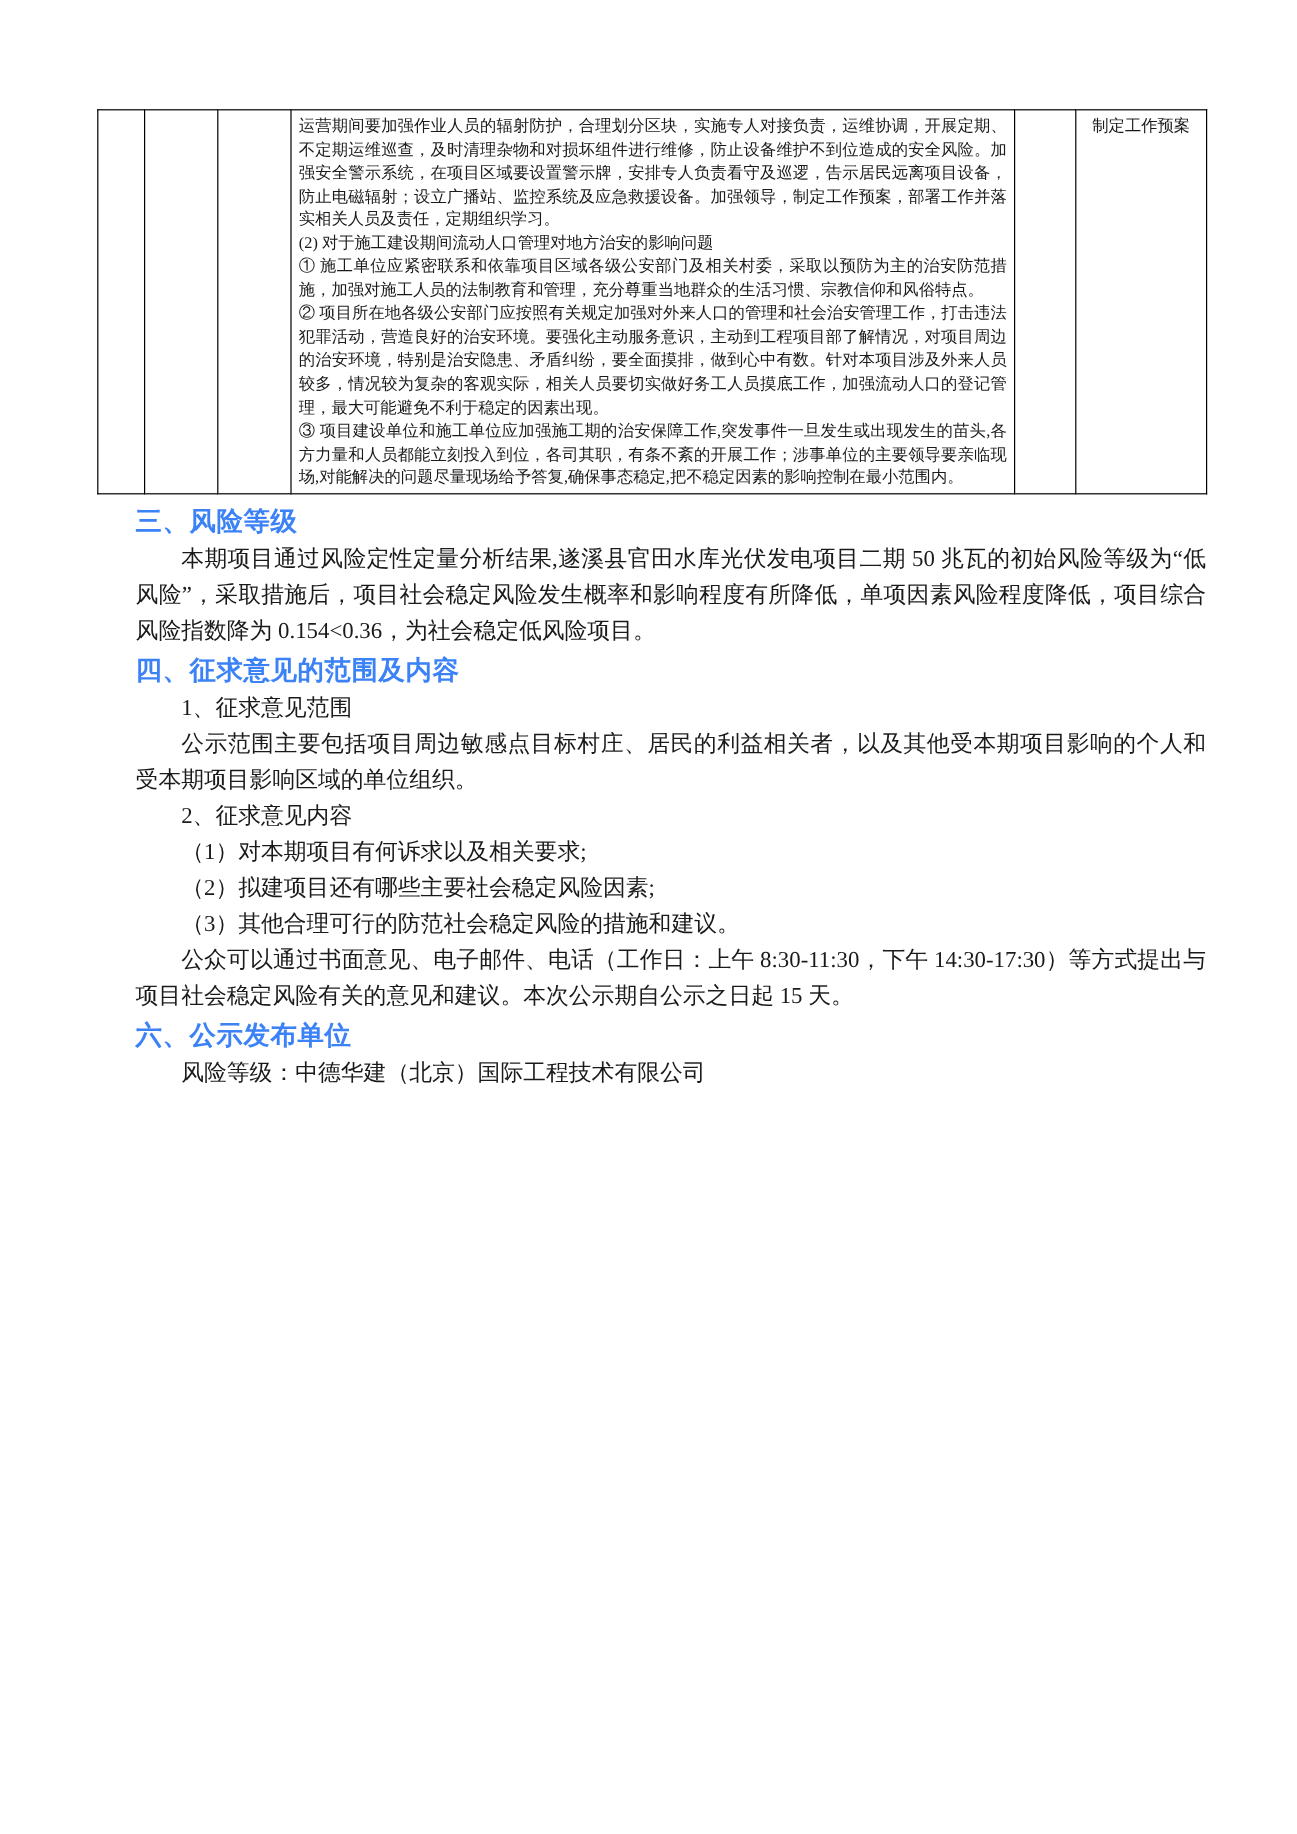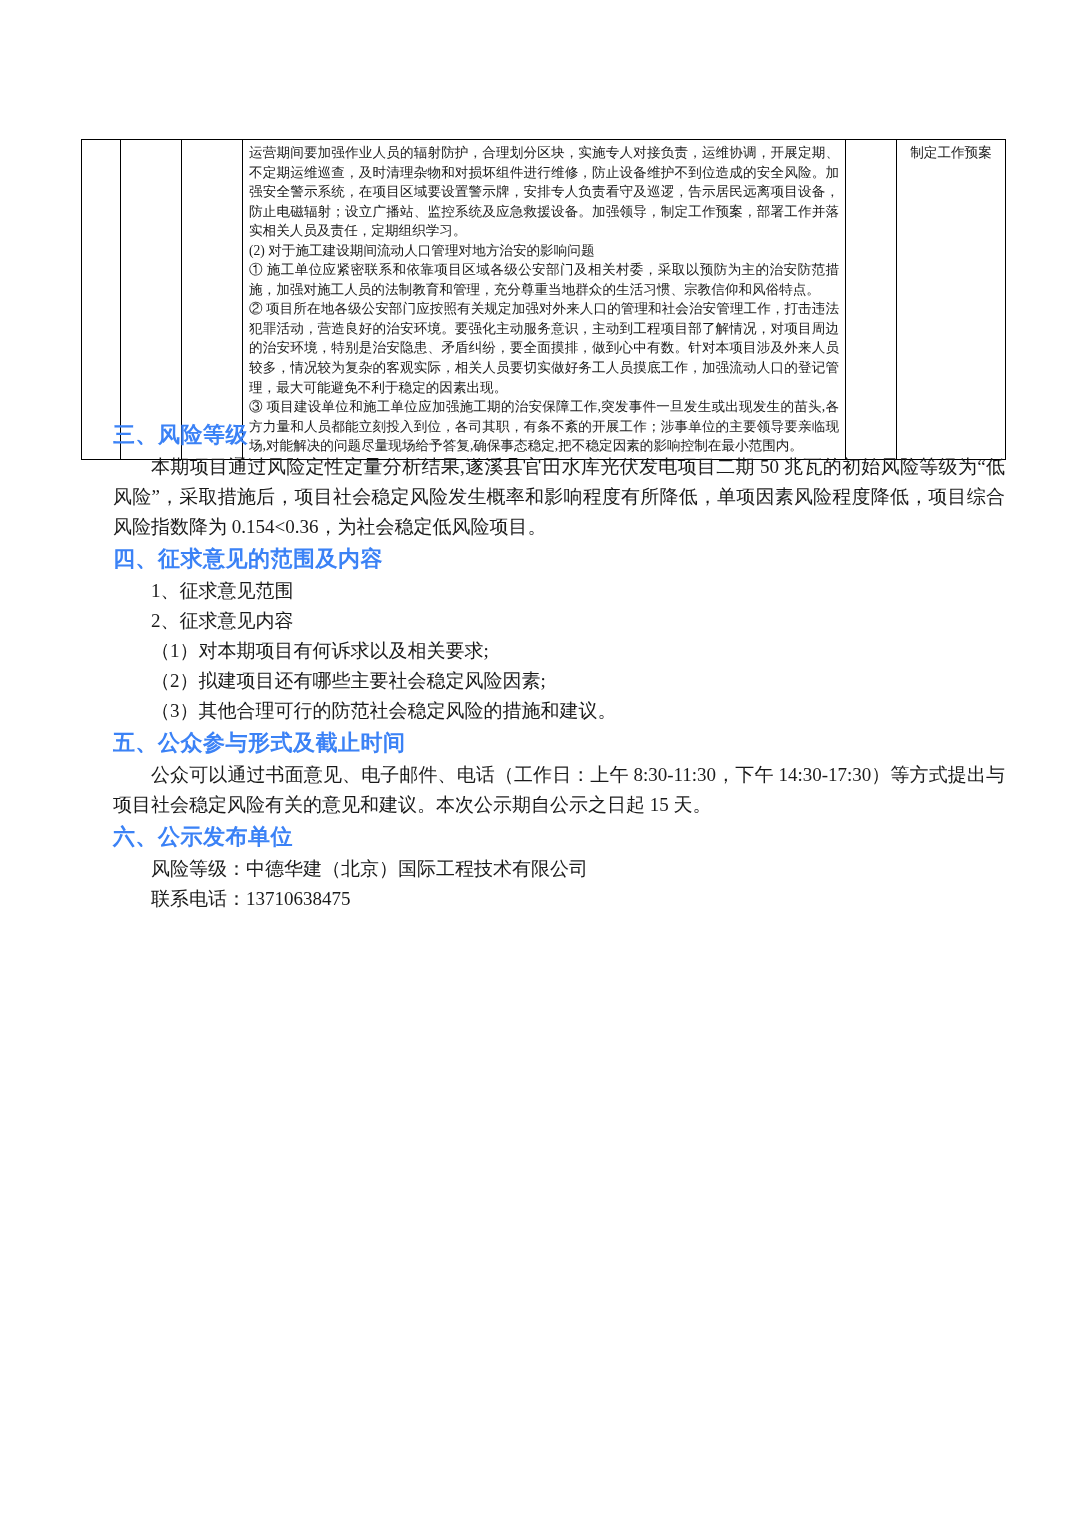--- a/index.html
+++ b/index.html
@@ -8,21 +8,21 @@
     width:1081px; height:1528px;
     margin:0 auto;
     background:#ffffff;
     font-family:"Liberation Serif","DejaVu Serif",serif;
     color:#1a1a1a;
     overflow:hidden;
   }
   table.cont-table {
     position:absolute; left:81px; top:91px;
     width:924px;
-    border-collapse:collapse; table-layout:fixed;margin-top:48px;
+    border-collapse:collapse; table-layout:fixed;
   }
   table.cont-table td {
     border:1px solid #000000;
     vertical-align:top;
     background:#ffffff;
   }
   td.cell-measures {
     padding:3px 6px;
     font-size:13.6px;
     line-height:19.55px;
@@ -88,26 +88,25 @@
     </tbody>
   </table>
 
   <div class="content">
 
     <div class="h">三、风险等级</div>
     <p class="p">本期项目通过风险定性定量分析结果,遂溪县官田水库光伏发电项目二期 50 兆瓦的初始风险等级为“低风险”，采取措施后，项目社会稳定风险发生概率和影响程度有所降低，单项因素风险程度降低，项目综合风险指数降为 0.154&lt;0.36，为社会稳定低风险项目。</p>
 
     <div class="h">四、征求意见的范围及内容</div>
     <p class="p">1、征求意见范围</p>
+    <p class="p">公示范围主要包括项目周边敏感点目标村庄、居民的利益相关者，以及其他受本期项目影响的个人和受本期项目影响区域的单位组织。</p>
     <p class="p">2、征求意见内容</p>
     <p class="p">（1）对本期项目有何诉求以及相关要求;</p>
     <p class="p">（2）拟建项目还有哪些主要社会稳定风险因素;</p>
     <p class="p">（3）其他合理可行的防范社会稳定风险的措施和建议。</p>
 
-    <div class="h">五、公众参与形式及截止时间</div>
     <p class="p">公众可以通过书面意见、电子邮件、电话（工作日：上午 8:30-11:30，下午 14:30-17:30）等方式提出与项目社会稳定风险有关的意见和建议。本次公示期自公示之日起 15 天。</p>
 
     <div class="h">六、公示发布单位</div>
     <p class="p">风险等级：中德华建（北京）国际工程技术有限公司</p>
-    <p class="p">联系电话：13710638475</p>
 
   </div>
 </div>
 
 </body></html>

